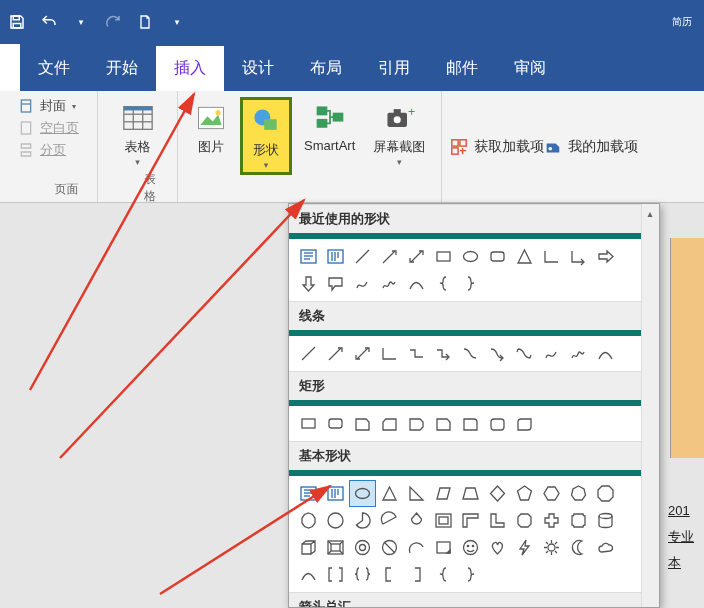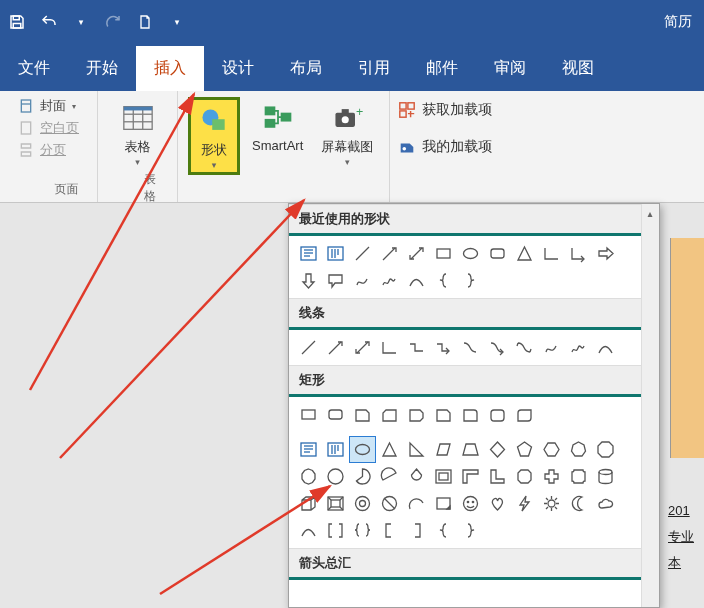--- a/index.html
+++ b/index.html
@@ -2,56 +2,56 @@
 <html><head>
 <meta charset="utf-8">
 <style>
   * { box-sizing: border-box; margin: 0; padding: 0; }
   body { font-family: "Microsoft YaHei", sans-serif; font-size: 13px; background: #fff; width: 704px; height: 608px; overflow: hidden; position: relative; }
   
   .titlebar { background: #2b579a; height: 44px; display: flex; align-items: center; padding: 0 8px; color: #fff; }
   .qat { display: flex; gap: 14px; align-items: center; }
   .qat-icon { width: 18px; height: 18px; color: #fff; display:flex; align-items:center; justify-content:center;}
   .qat-icon.disabled { opacity: .45; }
-  .app-title { margin-left: auto; font-size: 14px; padding-right: 4px; }
+  .app-title { margin-left: auto; font-size: 10px; padding-right: 4px; }
   
-  .tabs { background: #2b579a; height: 47px; display: flex; align-items: flex-end; }
+  .tabs { background: #2b579a; height: 47px; display: flex; align-items: flex-end; margin-left: 20px; }
   .tab { color: #fff; padding: 12px 18px; font-size: 16px; cursor: pointer; }
-  .tab.active { background: #fff; color: #c2410c; }
+  .tab.active { background: #fff; color: #6d28d9; }
   
   .ribbon { background: #f3f3f3; border-bottom: 1px solid #c6c6c6; height: 112px; display: flex; }
   .ribbon-group { border-right: 1px solid #d6d6d6; padding: 6px 10px 2px 10px; display: flex; flex-direction: column; align-items: center; justify-content: space-between; }
   .ribbon-group-label { font-size: 12px; color: #666; padding: 2px 0; margin-left: 36px; }
   .vert-btns { display: flex; flex-direction: column; gap: 4px; align-items:flex-start;}
   .vert-btn { display: flex; align-items: center; gap: 6px; color: #444; font-size: 13px; cursor: pointer; }
   .vert-btn .vicon { width: 16px; height: 16px; }
   .vert-btn.disabled { opacity: .5; text-decoration: underline; }
   .big-btn { display: flex; flex-direction: column; align-items: center; gap: 3px; cursor: pointer; padding: 4px 6px; }
   .big-btn.active { background: #fde047; border:3px solid #4d7c0f; }
   .big-btn .bicon { width: 34px; height: 34px; display:flex; align-items:center; justify-content:center;}
   .big-btn .blabel { font-size: 13px; color: #333; }
   .big-row { display: flex; gap: 6px; }
   .dropcaret { font-size: 9px; color: #666; line-height: 6px;}
   
-  .side-actions { padding: 10px 8px; display:flex; flex-direction:column; gap:19px;}
+  .side-actions { padding: 10px 8px; display:flex; flex-direction:row; gap:0;}
   .side-item { display:flex; align-items:center; gap:6px; color:#333; font-size:14px; cursor:pointer;}
   .side-item .sicon { width:18px; height:18px; }
   
   .addins-label { position:absolute; right:0; top:208px; font-size:15px; color:#333; padding:6px 10px;}
 
   .doc-area { position: absolute; left: 0; top: 203px; right: 0; bottom: 0; background: #e6e6e6; }
   .doc-preview { position:absolute; right:0; top:35px; width:34px; height:220px; background:#f2c582; border-left:1px solid #999;}
   .doc-text { position:absolute; right:2px; top:295px; width:34px; font-size:13px; color:#222; line-height:26px;text-decoration:underline;}
 
   .shapes-panel { position: absolute; left: 288px; top: 203px; width: 372px; height: 405px; background: #fff; border: 1px solid #a0a0a0; box-shadow: 2px 3px 8px rgba(0,0,0,.3); overflow: hidden; }
   .shapes-scroll { position:absolute; right:0; top:0; width:18px; height:100%; background:#efefef; border-left:1px solid #ddd;}
   .shapes-thumb { position:absolute; right:2px; top:2px; width:14px; height:14px; display:flex; align-items:center; justify-content:center; font-size:10px; color:#666;}
   .shapes-inner { height:100%; overflow:hidden; padding-right:18px;}
   .shapes-cat { }
-  .shapes-cat-h { background: #eeeeee; border-top:1px solid #ddd; border-bottom:3px solid #0f766e; padding: 5px 10px; font-weight: bold; font-size: 13px; color:#333;}
+  .shapes-cat-h { background: #eeeeee; border-top:1px solid #ddd; border-bottom:6px solid #0f766e; padding: 5px 10px; font-weight: bold; font-size: 13px; color:#333;}
   .shapes-grid { display: flex; flex-wrap: wrap; padding: 4px 6px; gap: 0; }
   .shape-cell { width: 27px; height: 27px; display:flex; align-items:center; justify-content:center; cursor:pointer; color:#555;}
   .shape-cell.sel { background:#cde6f7; border:1px solid #2b7cd3; }
   .shape-cell svg { width: 19px; height: 19px; stroke:#555; stroke-width:1.3; fill:none; }
   .shape-cell.tb svg { stroke:#2b6cb0;}
   
   
   .arrow-svg { position:absolute; left:0; top:0; pointer-events:none; }
 </style>
 </head>
@@ -92,21 +92,20 @@
 
 <div class="tabs">
   <div class="tab">文件</div>
   <div class="tab">开始</div>
   <div class="tab active">插入</div>
   <div class="tab">设计</div>
   <div class="tab">布局</div>
   <div class="tab">引用</div>
   <div class="tab">邮件</div>
   <div class="tab">审阅</div>
-  <div class="tab">视图</div>
 </div>
 
 <div class="ribbon">
 
   <div class="ribbon-group" style="width:98px;">
     <div class="vert-btns">
       <div class="vert-btn">
         <span class="vicon"><svg viewBox="0 0 24 24" width="16" height="16" stroke="#5b8bb0" stroke-width="2" fill="none">
               <rect x="5" y="3" width="14" height="18"></rect>
               <line x1="5" y1="9" x2="19" y2="9"></line>
@@ -143,20 +142,31 @@
           </svg>
       </span>
       <span class="blabel">表格</span>
       <span class="dropcaret">▾</span>
     </div>
     <div class="ribbon-group-label">表格</div>
   </div>
 
   <div class="ribbon-group" style="flex:0 0 auto; border-right:1px solid #d6d6d6;">
     <div class="big-row">
+      <div class="big-btn">
+        <span class="bicon">
+          <svg viewBox="0 0 36 36" width="32" height="32">
+              <rect x="4" y="6" width="28" height="24" fill="#fff" stroke="#888"></rect>
+              <polygon points="6,26 14,16 20,22 26,14 30,26" fill="#6bbf6b"></polygon>
+              <circle cx="26" cy="12" r="3" fill="#f7d154"></circle>
+            </svg>
+        </span>
+        <span class="blabel">图片</span>
+        <span style="height:8px;"></span>
+      </div>
       <div class="big-btn active">
         <span class="bicon">
           <svg viewBox="0 0 36 36" width="32" height="32">
               <circle cx="14" cy="14" r="9" fill="#4aa0e0"></circle>
               <rect x="16" y="16" width="14" height="12" fill="#6bbf6b"></rect>
             </svg>
         </span>
         <span class="blabel">形状</span>
         <span class="dropcaret">▾</span>
       </div>
@@ -454,20 +464,21 @@
           </div>
           <div class="shape-cell">
             <svg viewBox="0 0 19 19">
               <path d="M3 8a3 3 0 013-3h10v8a3 3 0 01-3 3H3z"></path>
             </svg>
           </div>
         </div>
     </div>
 
     <div class="shapes-cat">
+      <div class="shapes-cat-h">基本形状</div>
       <div class="shapes-grid" id="grid-basic">
           <div class="shape-cell tb">
             <svg viewBox="0 0 19 19">
               <rect x="2" y="3" width="15" height="13"></rect>
               <line x1="5" y1="6" x2="14" y2="6"></line>
               <line x1="5" y1="9" x2="14" y2="9"></line>
               <line x1="5" y1="12" x2="11" y2="12"></line>
             </svg>
           </div>
           <div class="shape-cell tb">

